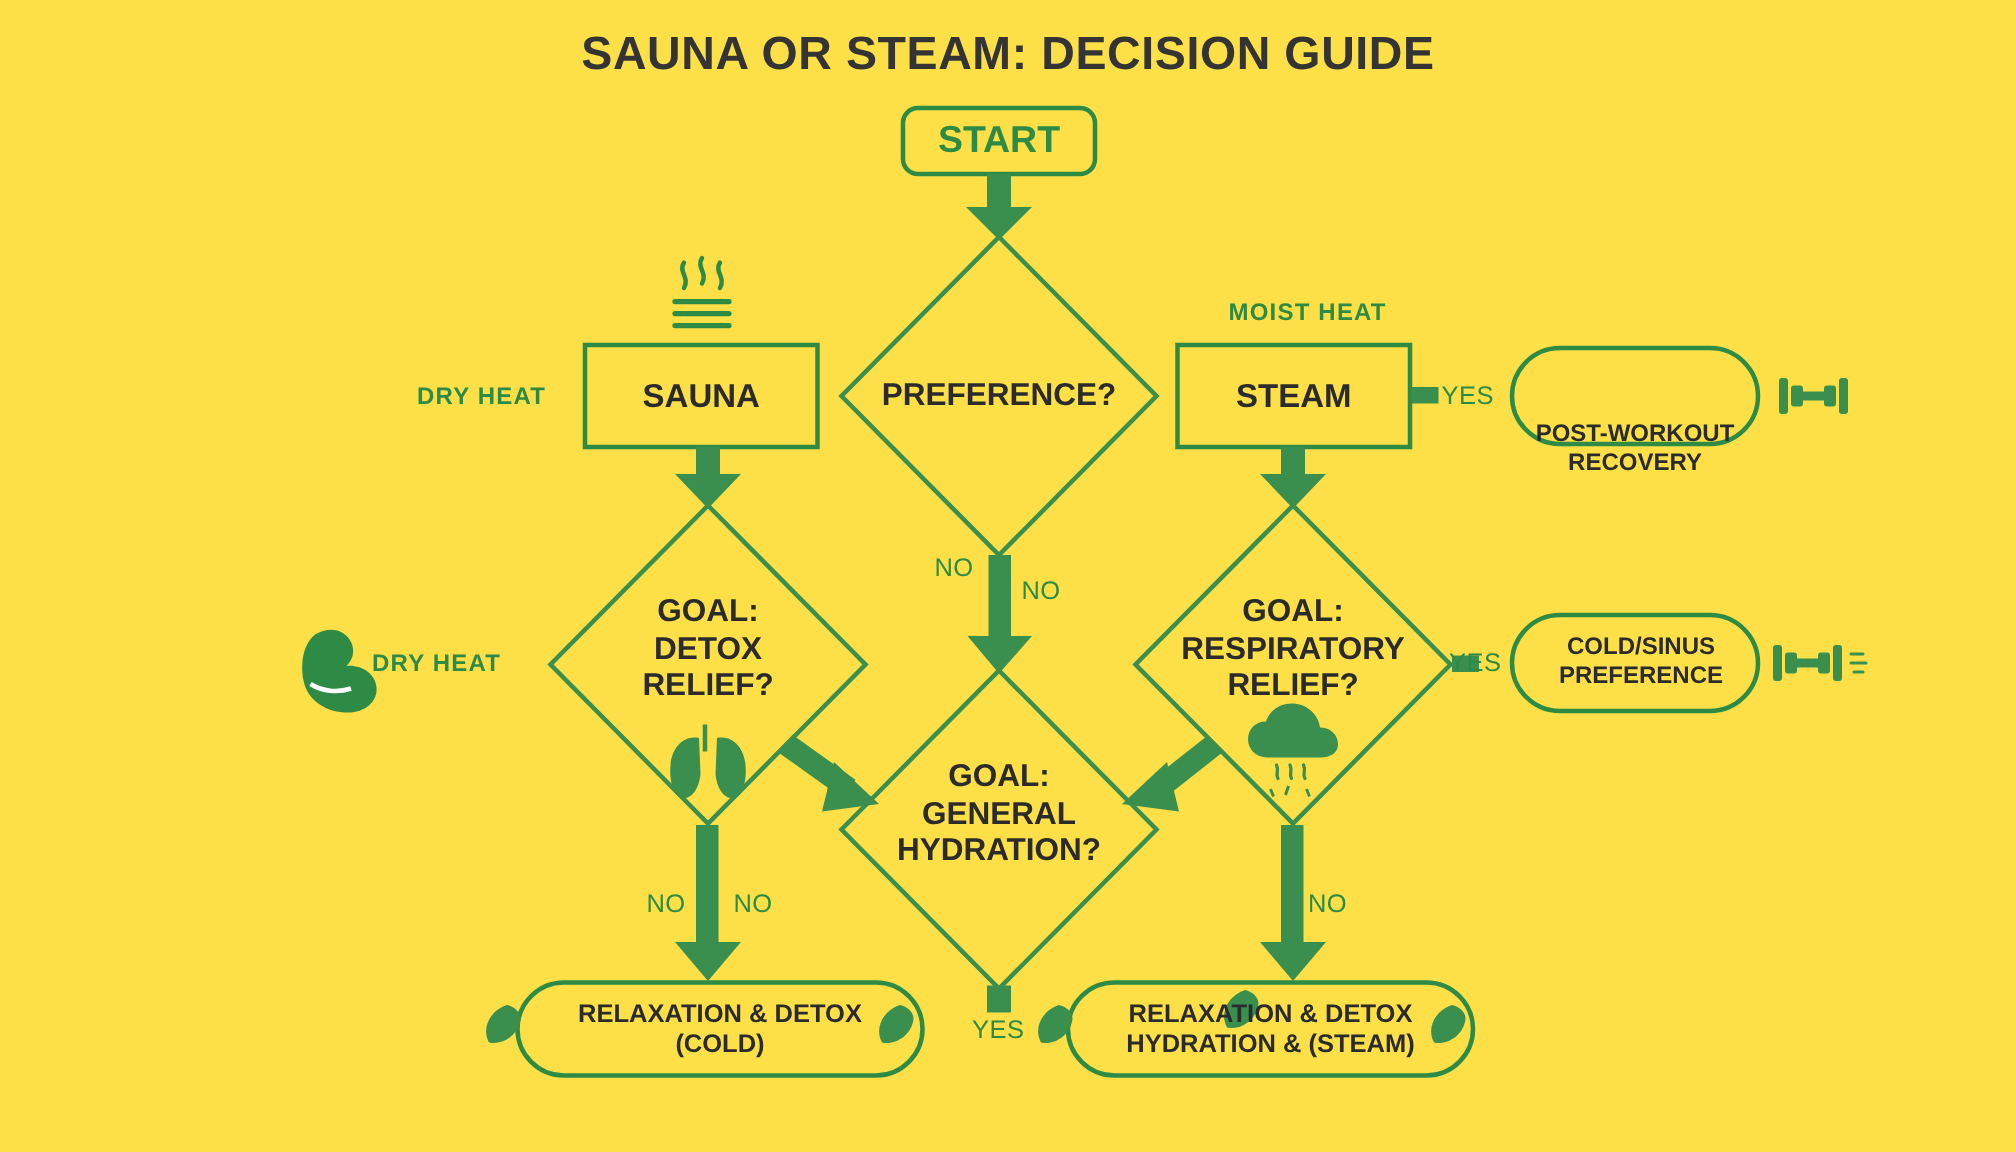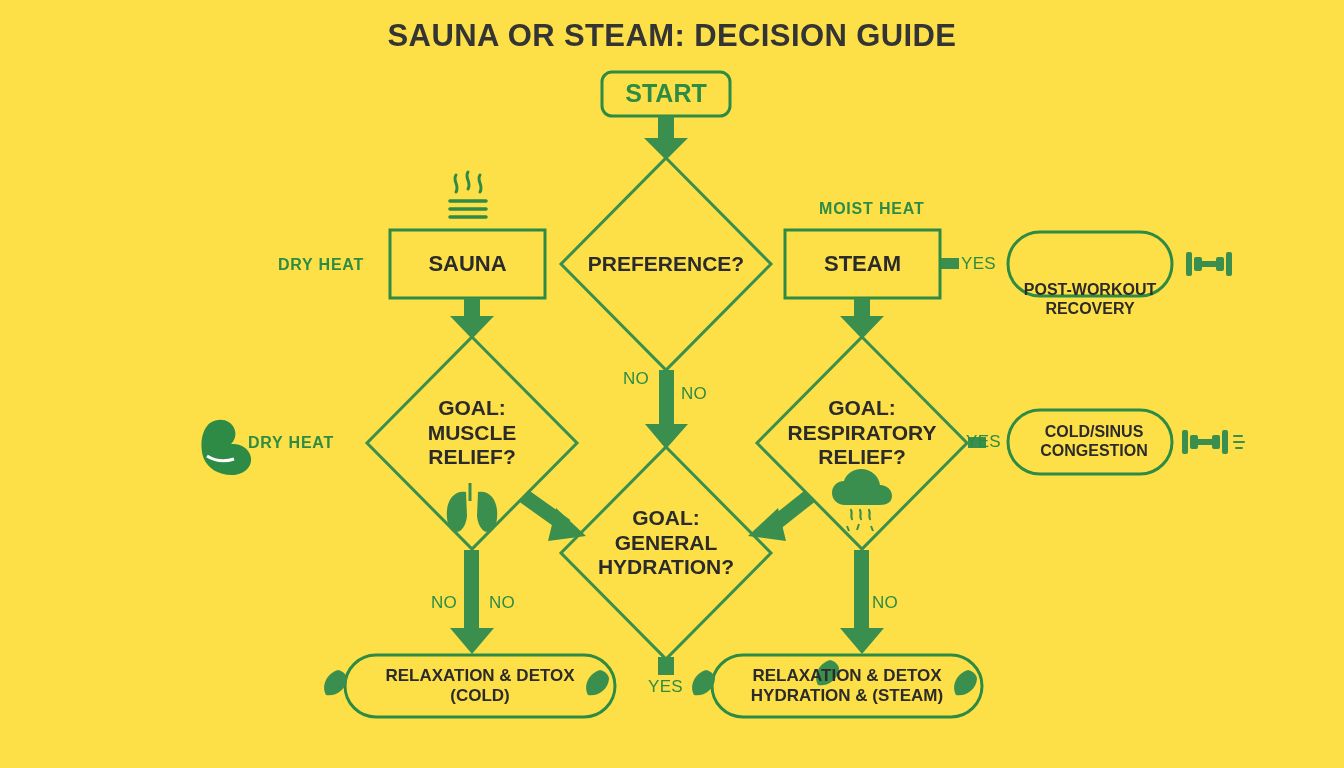--- a/index.html
+++ b/index.html
@@ -208,21 +208,21 @@
   <div class="node-label green" style="left:602px; top:72px; width:128px; height:44px; font-size:25px;">START</div>
 
   <div class="node-label" style="left:390px; top:230px; width:155px; height:68px; font-size:22px;">SAUNA</div>
 
   <div class="node-label" style="left:566px; top:246px; width:200px; height:36px; font-size:21px;">PREFERENCE?</div>
 
   <div class="node-label" style="left:785px; top:230px; width:155px; height:68px; font-size:22px;">STEAM</div>
 
   <div class="node-label" style="left:382px; top:393px; width:180px; height:80px; font-size:21px; flex-direction:column;">
     <span>GOAL:</span>
-    <span>MUSCLE</span>
+    <span>DETOX</span>
     <span>RELIEF?</span>
   </div>
 
   <div class="node-label" style="left:762px; top:393px; width:200px; height:80px; font-size:21px; flex-direction:column;">
     <span>GOAL:</span>
     <span>RESPIRATORY</span>
     <span>RELIEF?</span>
   </div>
 
   <div class="node-label" style="left:576px; top:503px; width:180px; height:80px; font-size:21px; flex-direction:column;">
@@ -231,21 +231,21 @@
     <span>HYDRATION?</span>
   </div>
 
   <div class="node-label" style="left:1008px; top:232px; width:164px; height:64px; font-size:16px; flex-direction:column;margin-top:36px;">
     <span>POST-WORKOUT</span>
     <span>RECOVERY</span>
   </div>
 
   <div class="node-label" style="left:1008px; top:410px; width:172px; height:64px; font-size:16px; flex-direction:column;">
     <span>COLD/SINUS</span>
-    <span>CONGESTION</span>
+    <span>PREFERENCE</span>
   </div>
 
   <div class="node-label" style="left:345px; top:655px; width:270px; height:62px; font-size:17px; flex-direction:column;">
     <span>RELAXATION &amp; DETOX</span>
     <span>(COLD)</span>
   </div>
 
   <div class="node-label" style="left:712px; top:655px; width:270px; height:62px; font-size:17px; flex-direction:column;">
     <span>RELAXATION &amp; DETOX</span>
     <span>HYDRATION &amp; (STEAM)</span>

